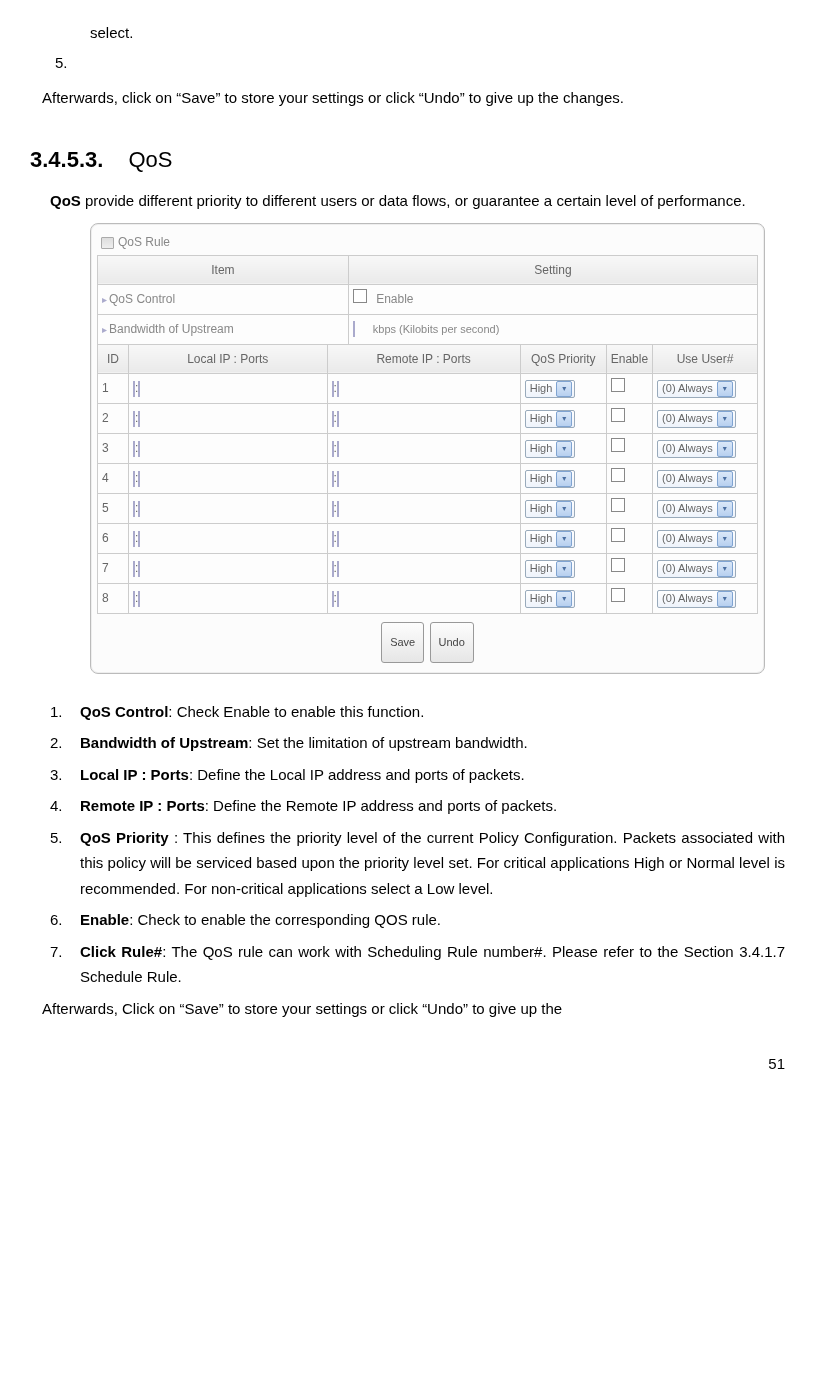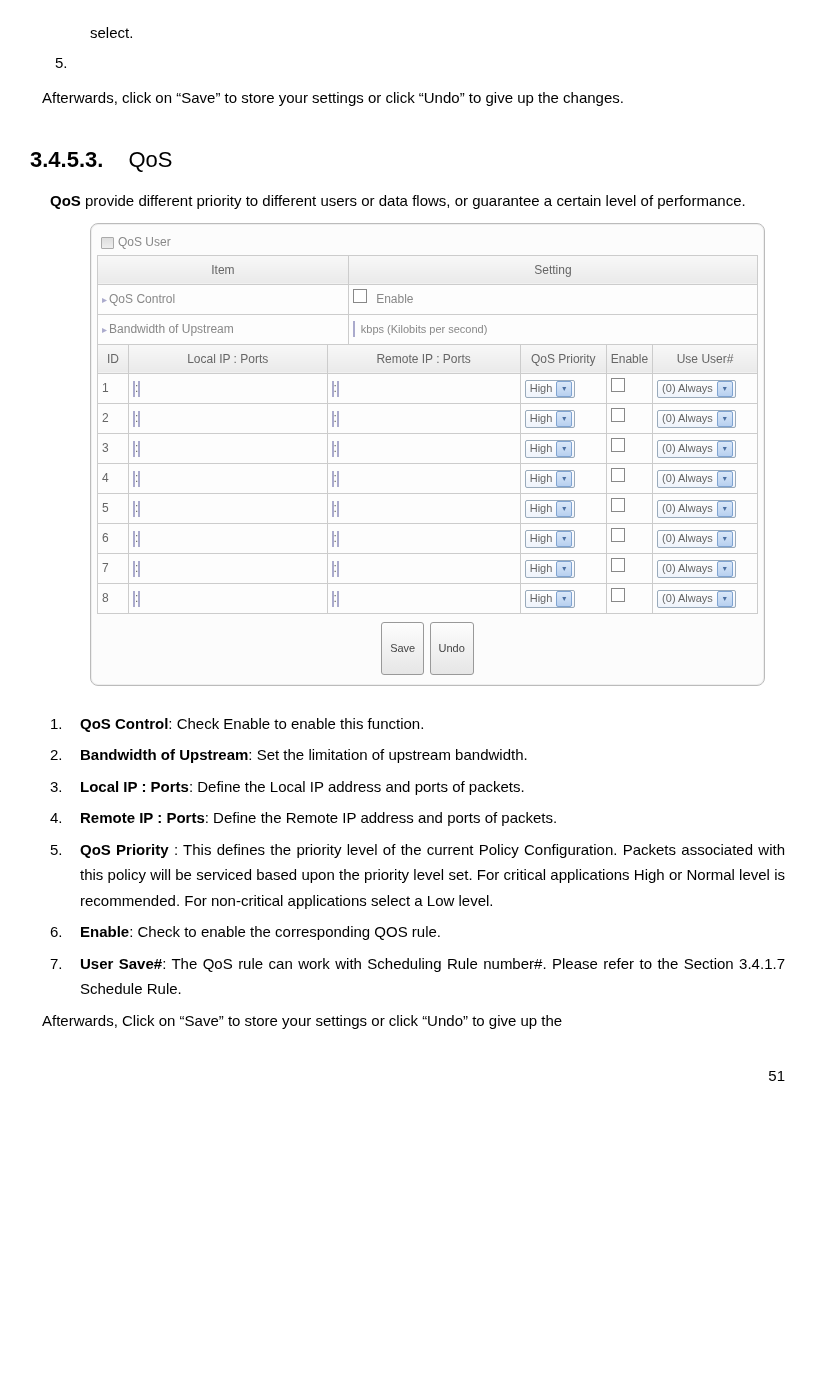--- a/index.html
+++ b/index.html
@@ -99,27 +99,27 @@
     width: 12px; height: 12px;
     border: 1px solid #888;
     display: inline-block;
     background: #fff;
   }
   .btn-row { text-align: center; padding-top: 8px; }
   .btn {
     display: inline-block;
     border: 1px solid #999;
     border-radius: 3px;
-    padding: 16px 8px;
+    padding: 10px 8px;
     background: linear-gradient(#fdfdfd,#e6e6e6);
     font-size: 11px;
     color: #444;
     margin: 0 1px;
   }
-  .kbps { color: #888; font-size: 11px; padding-left: 6px; }
+  .kbps { color: #888; font-size: 11px; padding-left: 18px; }
   .col-id { width: 28px; }
   .col-lip { width: 180px; }
   .col-rip { width: 175px; }
   .col-pri { width: 78px; }
   .col-en { width: 42px; }
   .col-rule { width: 95px; }
   .bottom-list { margin-left: 12px; }
   .bottom-list .row { display: flex; margin-bottom: 6px; text-align: justify; }
   .bottom-list .num { width: 30px; flex-shrink: 0; padding-left: 8px; }
   .bottom-list .txt { flex: 1; }
@@ -141,21 +141,21 @@
   <span class="secnum">3.4.5.3.</span><span>QoS</span>
 </div>
 
 <div class="qos-desc">
   <b>QoS</b><span> provide different priority to different users or data flows, or guarantee a certain level of performance.</span>
 </div>
 
 <div class="qos-widget">
   <div class="qos-rule-title">
     <span class="doc-icon"></span>
-    <span>QoS User</span>
+    <span>QoS Rule</span>
   </div>
 
   <table class="qos-table">
     <colgroup>
       <col style="width:38%">
         <col style="width:62%">
     </colgroup>
     <tbody>
         <tr>
       <th>Item</th>
@@ -295,19 +295,19 @@
     <div class="row">
       <div class="num">5.</div>
       <div class="txt"><b>QoS Priority</b><span> : This defines the priority level of the current Policy Configuration. Packets associated with this policy will be serviced based upon the priority level set. For critical applications High or Normal level is recommended. For non-critical applications select a Low level.</span></div>
     </div>
     <div class="row">
       <div class="num">6.</div>
       <div class="txt"><b>Enable</b><span>: Check to enable the corresponding QOS rule.</span></div>
     </div>
     <div class="row">
       <div class="num">7.</div>
-      <div class="txt"><b>User Save#</b><span>: The QoS rule can work with Scheduling Rule number#. Please refer to the Section 3.4.1.7 Schedule Rule.</span></div>
+      <div class="txt"><b>Click Rule#</b><span>: The QoS rule can work with Scheduling Rule number#. Please refer to the Section 3.4.1.7 Schedule Rule.</span></div>
     </div>
   </div>
 
 <div class="afterwards2">Afterwards, Click on “Save” to store your settings or click “Undo” to give up the</div>
 
 <div class="pagenum">51</div>
 
 </body></html>

